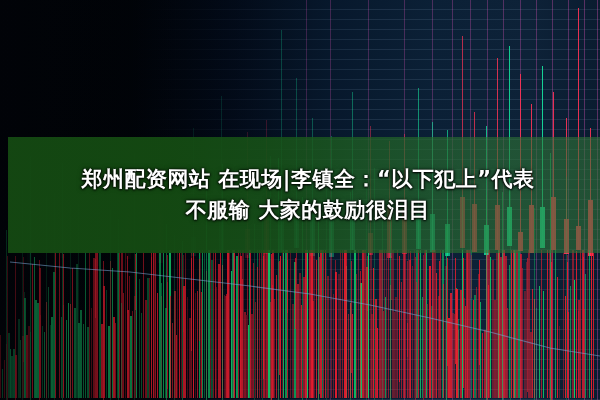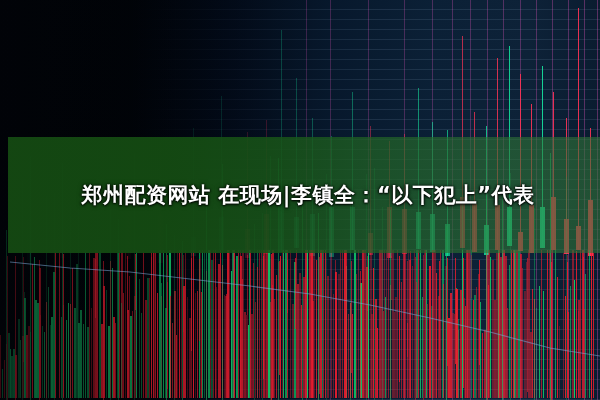--- a/index.html
+++ b/index.html
@@ -601,15 +601,16 @@
     </div>
   <div class="layer" id="ma-layer">
       <svg width="600" height="400" style="position: absolute; left: 0px; top: 0px; opacity: 0.55;">
         <path d="M10 262 L70 268 L130 272 L190 279 L250 286 L310 294 L370 305 L430 318 L490 332 L550 348 L600 356 " fill="none" stroke="#7aa8d8" stroke-width="1.2"></path>
       </svg>
     </div>
 
   <div id="banner" style="top: 137px; height: 116px;">
     <div id="banner-tint"></div>
     <div class="headline">郑州配资网站 在现场|李镇全：“以下犯上”代表</div>
+    <div class="headline">不服输 大家的鼓励很泪目</div>
   </div>
 
 </div>
 
 </body></html>

